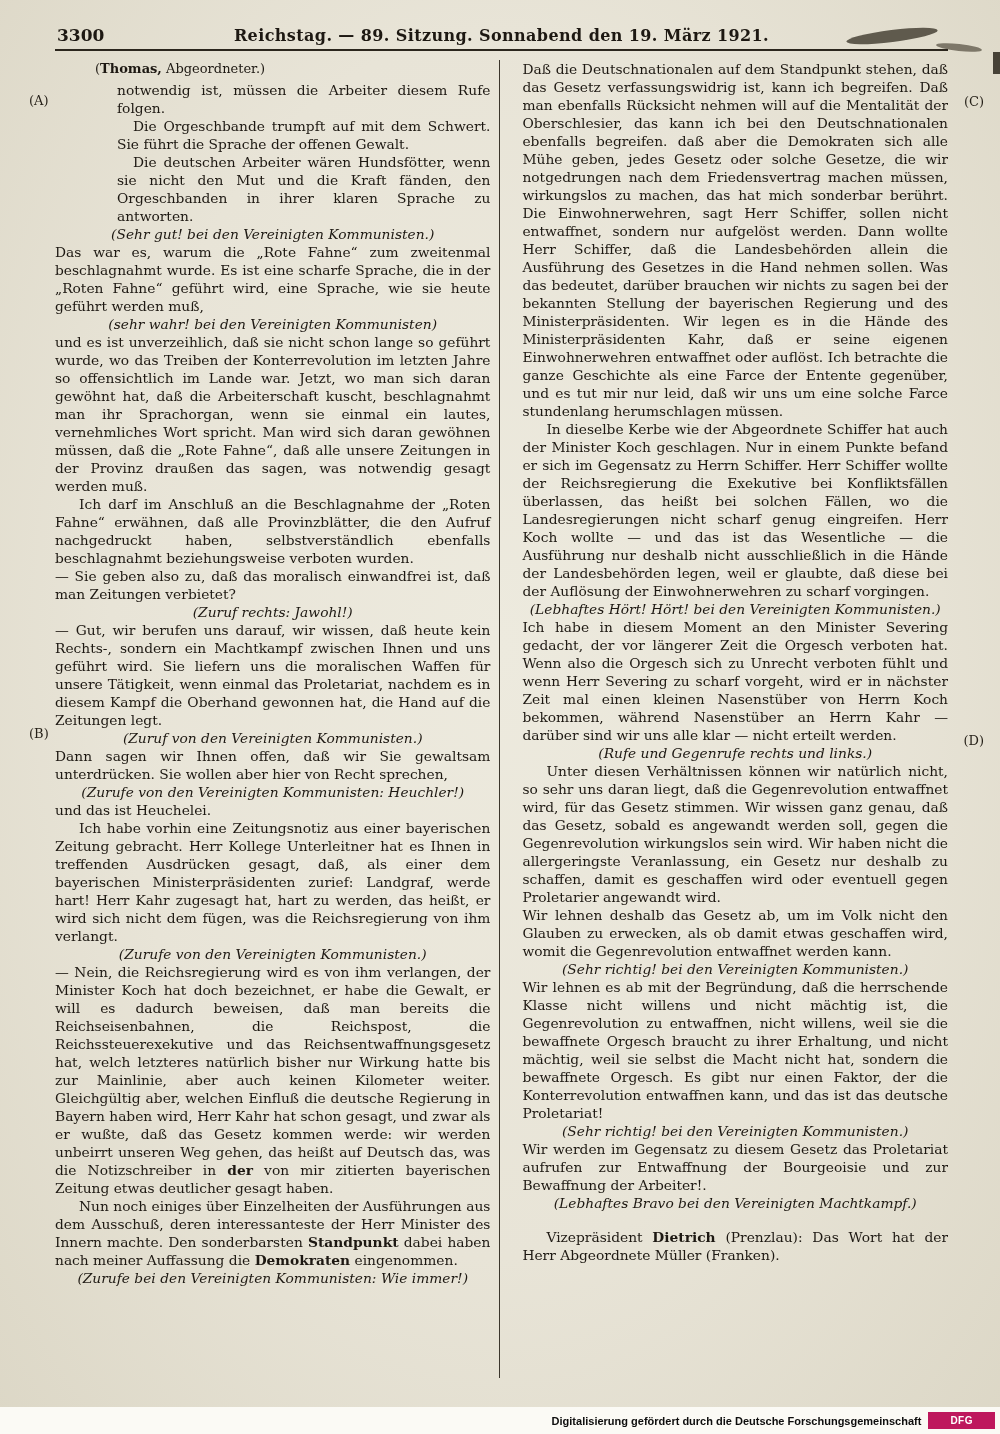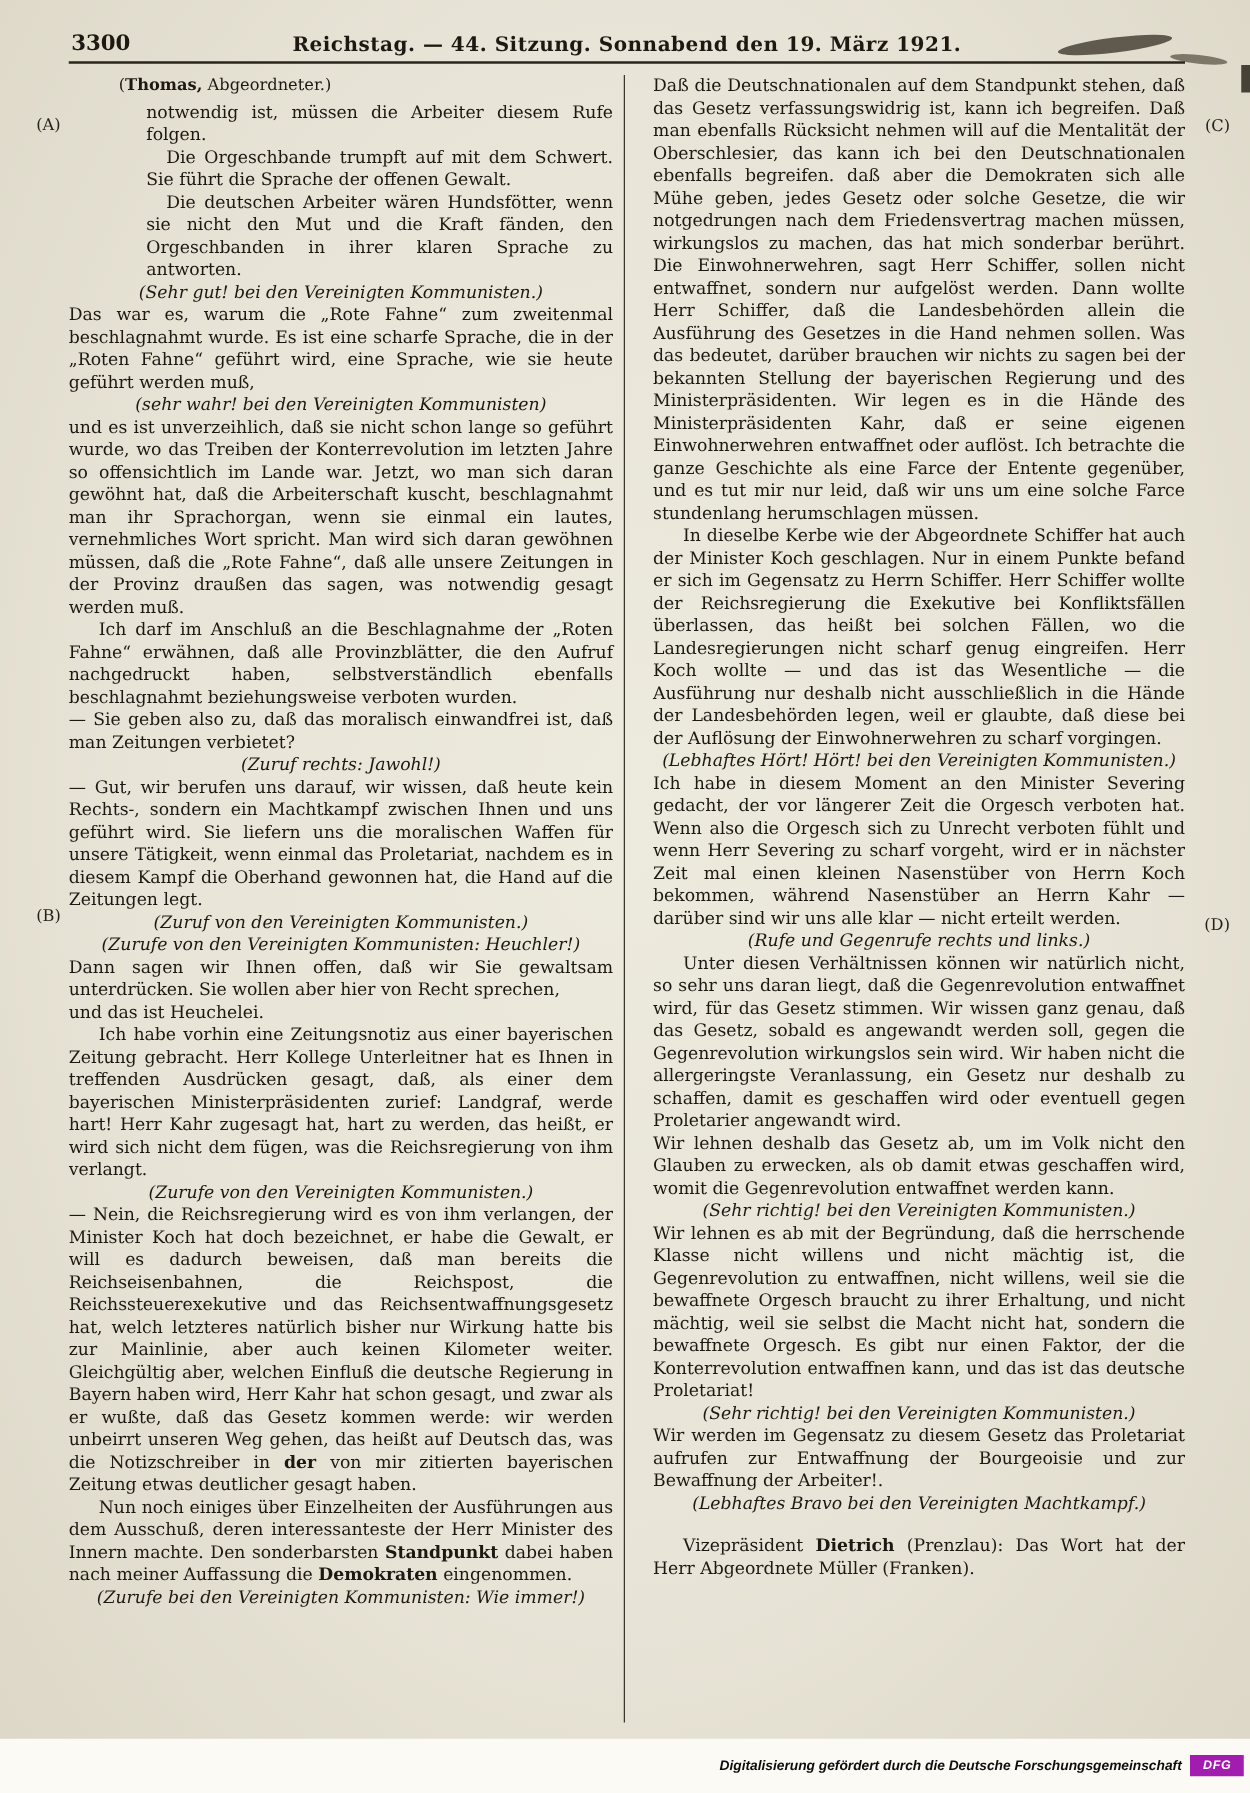--- a/index.html
+++ b/index.html
@@ -46,45 +46,45 @@
   .t-note{text-indent:0;font-size:13px;margin-bottom:3px;margin-left:40px;}
   .t-speaker{text-indent:24px;margin-top:16px;}
   
   .marker{position:absolute;font-size:13px;color:#241f17;}
   .marker-a{left:29px;top:93px;}
   .marker-b{left:29px;top:726px;}
   .marker-c{right:16px;top:94px;}
   .marker-d{right:16px;top:733px;}
   
   .footer{
-    position:absolute;left:0;right:0;bottom:0;height:43px;
+    position:absolute;left:0;right:0;bottom:0;height:27px;
     background:#fbfaf5;
     display:flex;align-items:center;justify-content:flex-end;gap:7px;
-    padding-right:5px;box-sizing:border-box;font-style:italic;
+    padding-right:5px;box-sizing:border-box;
   }
   .credit{
     font-family:"Liberation Sans", sans-serif;
     font-size:11px;font-weight:bold;color:#0d0d0d;
   }
   .dfg-logo{
-    background:#a21caf;color:#ffffff;
+    background:#be185d;color:#ffffff;
     font-family:"Liberation Sans", sans-serif;
     font-size:10px;font-weight:bold;
-    padding:3px 10px;letter-spacing:.5px;
+    padding:3px 22px;letter-spacing:.5px;
   }
   b{font-weight:bold;}
 </style>
 </head>
 <body>
 
 <div class="page">
 
   <div class="header">
     <span class="page-number">3300</span>
-    <span class="header-title">Reichstag. — 44. Sitzung. Sonnabend den 19. März 1921.</span>
+    <span class="header-title">Reichstag. — 89. Sitzung. Sonnabend den 19. März 1921.</span>
   </div>
 
   <div class="artifact-1"></div>
   <div class="artifact-2"></div>
   <div class="artifact-3"></div>
 
   <span class="marker marker-a">(A)</span>
   <span class="marker marker-b">(B)</span>
   <span class="marker marker-c">(C)</span>
   <span class="marker marker-d">(D)</span>
@@ -97,22 +97,22 @@
         <p class="para t-q">Die deutschen Arbeiter wären Hundsfötter, wenn sie nicht den Mut und die Kraft fänden, den Orgeschbanden in ihrer klaren Sprache zu antworten.</p>
         <p class="para t-c">(Sehr gut! bei den Vereinigten Kommunisten.)</p>
         <p class="para t-np">Das war es, warum die „Rote Fahne“ zum zweitenmal beschlagnahmt wurde. Es ist eine scharfe Sprache, die in der „Roten Fahne“ geführt wird, eine Sprache, wie sie heute geführt werden muß,</p>
         <p class="para t-c">(sehr wahr! bei den Vereinigten Kommunisten)</p>
         <p class="para t-np">und es ist unverzeihlich, daß sie nicht schon lange so geführt wurde, wo das Treiben der Konterrevolution im letzten Jahre so offensichtlich im Lande war. Jetzt, wo man sich daran gewöhnt hat, daß die Arbeiterschaft kuscht, beschlagnahmt man ihr Sprachorgan, wenn sie einmal ein lautes, vernehmliches Wort spricht. Man wird sich daran gewöhnen müssen, daß die „Rote Fahne“, daß alle unsere Zeitungen in der Provinz draußen das sagen, was notwendig gesagt werden muß.</p>
         <p class="para t-p">Ich darf im Anschluß an die Beschlagnahme der „Roten Fahne“ erwähnen, daß alle Provinzblätter, die den Aufruf nachgedruckt haben, selbstverständlich ebenfalls beschlagnahmt beziehungsweise verboten wurden.</p>
         <p class="para t-np">— Sie geben also zu, daß das moralisch einwandfrei ist, daß man Zeitungen verbietet?</p>
         <p class="para t-c">(Zuruf rechts: Jawohl!)</p>
         <p class="para t-np">— Gut, wir berufen uns darauf, wir wissen, daß heute kein Rechts-, sondern ein Machtkampf zwischen Ihnen und uns geführt wird. Sie liefern uns die moralischen Waffen für unsere Tätigkeit, wenn einmal das Proletariat, nachdem es in diesem Kampf die Oberhand gewonnen hat, die Hand auf die Zeitungen legt.</p>
         <p class="para t-c">(Zuruf von den Vereinigten Kommunisten.)</p>
+        <p class="para t-np">Dann sagen wir Ihnen offen, daß wir Sie gewaltsam unterdrücken. Sie wollen aber hier von Recht sprechen,</p>
         <p class="para t-c">(Zurufe von den Vereinigten Kommunisten: Heuchler!)</p>
-        <p class="para t-np">Dann sagen wir Ihnen offen, daß wir Sie gewaltsam unterdrücken. Sie wollen aber hier von Recht sprechen,</p>
         <p class="para t-np">und das ist Heuchelei.</p>
         <p class="para t-p">Ich habe vorhin eine Zeitungsnotiz aus einer bayerischen Zeitung gebracht. Herr Kollege Unterleitner hat es Ihnen in treffenden Ausdrücken gesagt, daß, als einer dem bayerischen Ministerpräsidenten zurief: Landgraf, werde hart! Herr Kahr zugesagt hat, hart zu werden, das heißt, er wird sich nicht dem fügen, was die Reichsregierung von ihm verlangt.</p>
         <p class="para t-c">(Zurufe von den Vereinigten Kommunisten.)</p>
         <p class="para t-np">— Nein, die Reichsregierung wird es von ihm verlangen, der Minister Koch hat doch bezeichnet, er habe die Gewalt, er will es dadurch beweisen, daß man bereits die Reichseisenbahnen, die Reichspost, die Reichssteuerexekutive und das Reichsentwaffnungsgesetz hat, welch letzteres natürlich bisher nur Wirkung hatte bis zur Mainlinie, aber auch keinen Kilometer weiter. Gleichgültig aber, welchen Einfluß die deutsche Regierung in Bayern haben wird, Herr Kahr hat schon gesagt, und zwar als er wußte, daß das Gesetz kommen werde: wir werden unbeirrt unseren Weg gehen, das heißt auf Deutsch das, was die Notizschreiber in <b>der</b> von mir zitierten bayerischen Zeitung etwas deutlicher gesagt haben.</p>
         <p class="para t-p">Nun noch einiges über Einzelheiten der Ausführungen aus dem Ausschuß, deren interessanteste der Herr Minister des Innern machte. Den sonderbarsten <b>Standpunkt</b> dabei haben nach meiner Auffassung die <b>Demokraten</b> eingenommen.</p>
         <p class="para t-c">(Zurufe bei den Vereinigten Kommunisten: Wie immer!)</p>
       </div>
     <div class="col col-right" id="col-right">
         <p class="para t-np">Daß die Deutschnationalen auf dem Standpunkt stehen, daß das Gesetz verfassungswidrig ist, kann ich begreifen. Daß man ebenfalls Rücksicht nehmen will auf die Mentalität der Oberschlesier, das kann ich bei den Deutschnationalen ebenfalls begreifen. daß aber die Demokraten sich alle Mühe geben, jedes Gesetz oder solche Gesetze, die wir notgedrungen nach dem Friedensvertrag machen müssen, wirkungslos zu machen, das hat mich sonderbar berührt. Die Einwohnerwehren, sagt Herr Schiffer, sollen nicht entwaffnet, sondern nur aufgelöst werden. Dann wollte Herr Schiffer, daß die Landesbehörden allein die Ausführung des Gesetzes in die Hand nehmen sollen. Was das bedeutet, darüber brauchen wir nichts zu sagen bei der bekannten Stellung der bayerischen Regierung und des Ministerpräsidenten. Wir legen es in die Hände des Ministerpräsidenten Kahr, daß er seine eigenen Einwohnerwehren entwaffnet oder auflöst. Ich betrachte die ganze Geschichte als eine Farce der Entente gegenüber, und es tut mir nur leid, daß wir uns um eine solche Farce stundenlang herumschlagen müssen.</p>
         <p class="para t-p">In dieselbe Kerbe wie der Abgeordnete Schiffer hat auch der Minister Koch geschlagen. Nur in einem Punkte befand er sich im Gegensatz zu Herrn Schiffer. Herr Schiffer wollte der Reichsregierung die Exekutive bei Konfliktsfällen überlassen, das heißt bei solchen Fällen, wo die Landesregierungen nicht scharf genug eingreifen. Herr Koch wollte — und das ist das Wesentliche — die Ausführung nur deshalb nicht ausschließlich in die Hände der Landesbehörden legen, weil er glaubte, daß diese bei der Auflösung der Einwohnerwehren zu scharf vorgingen.</p>

